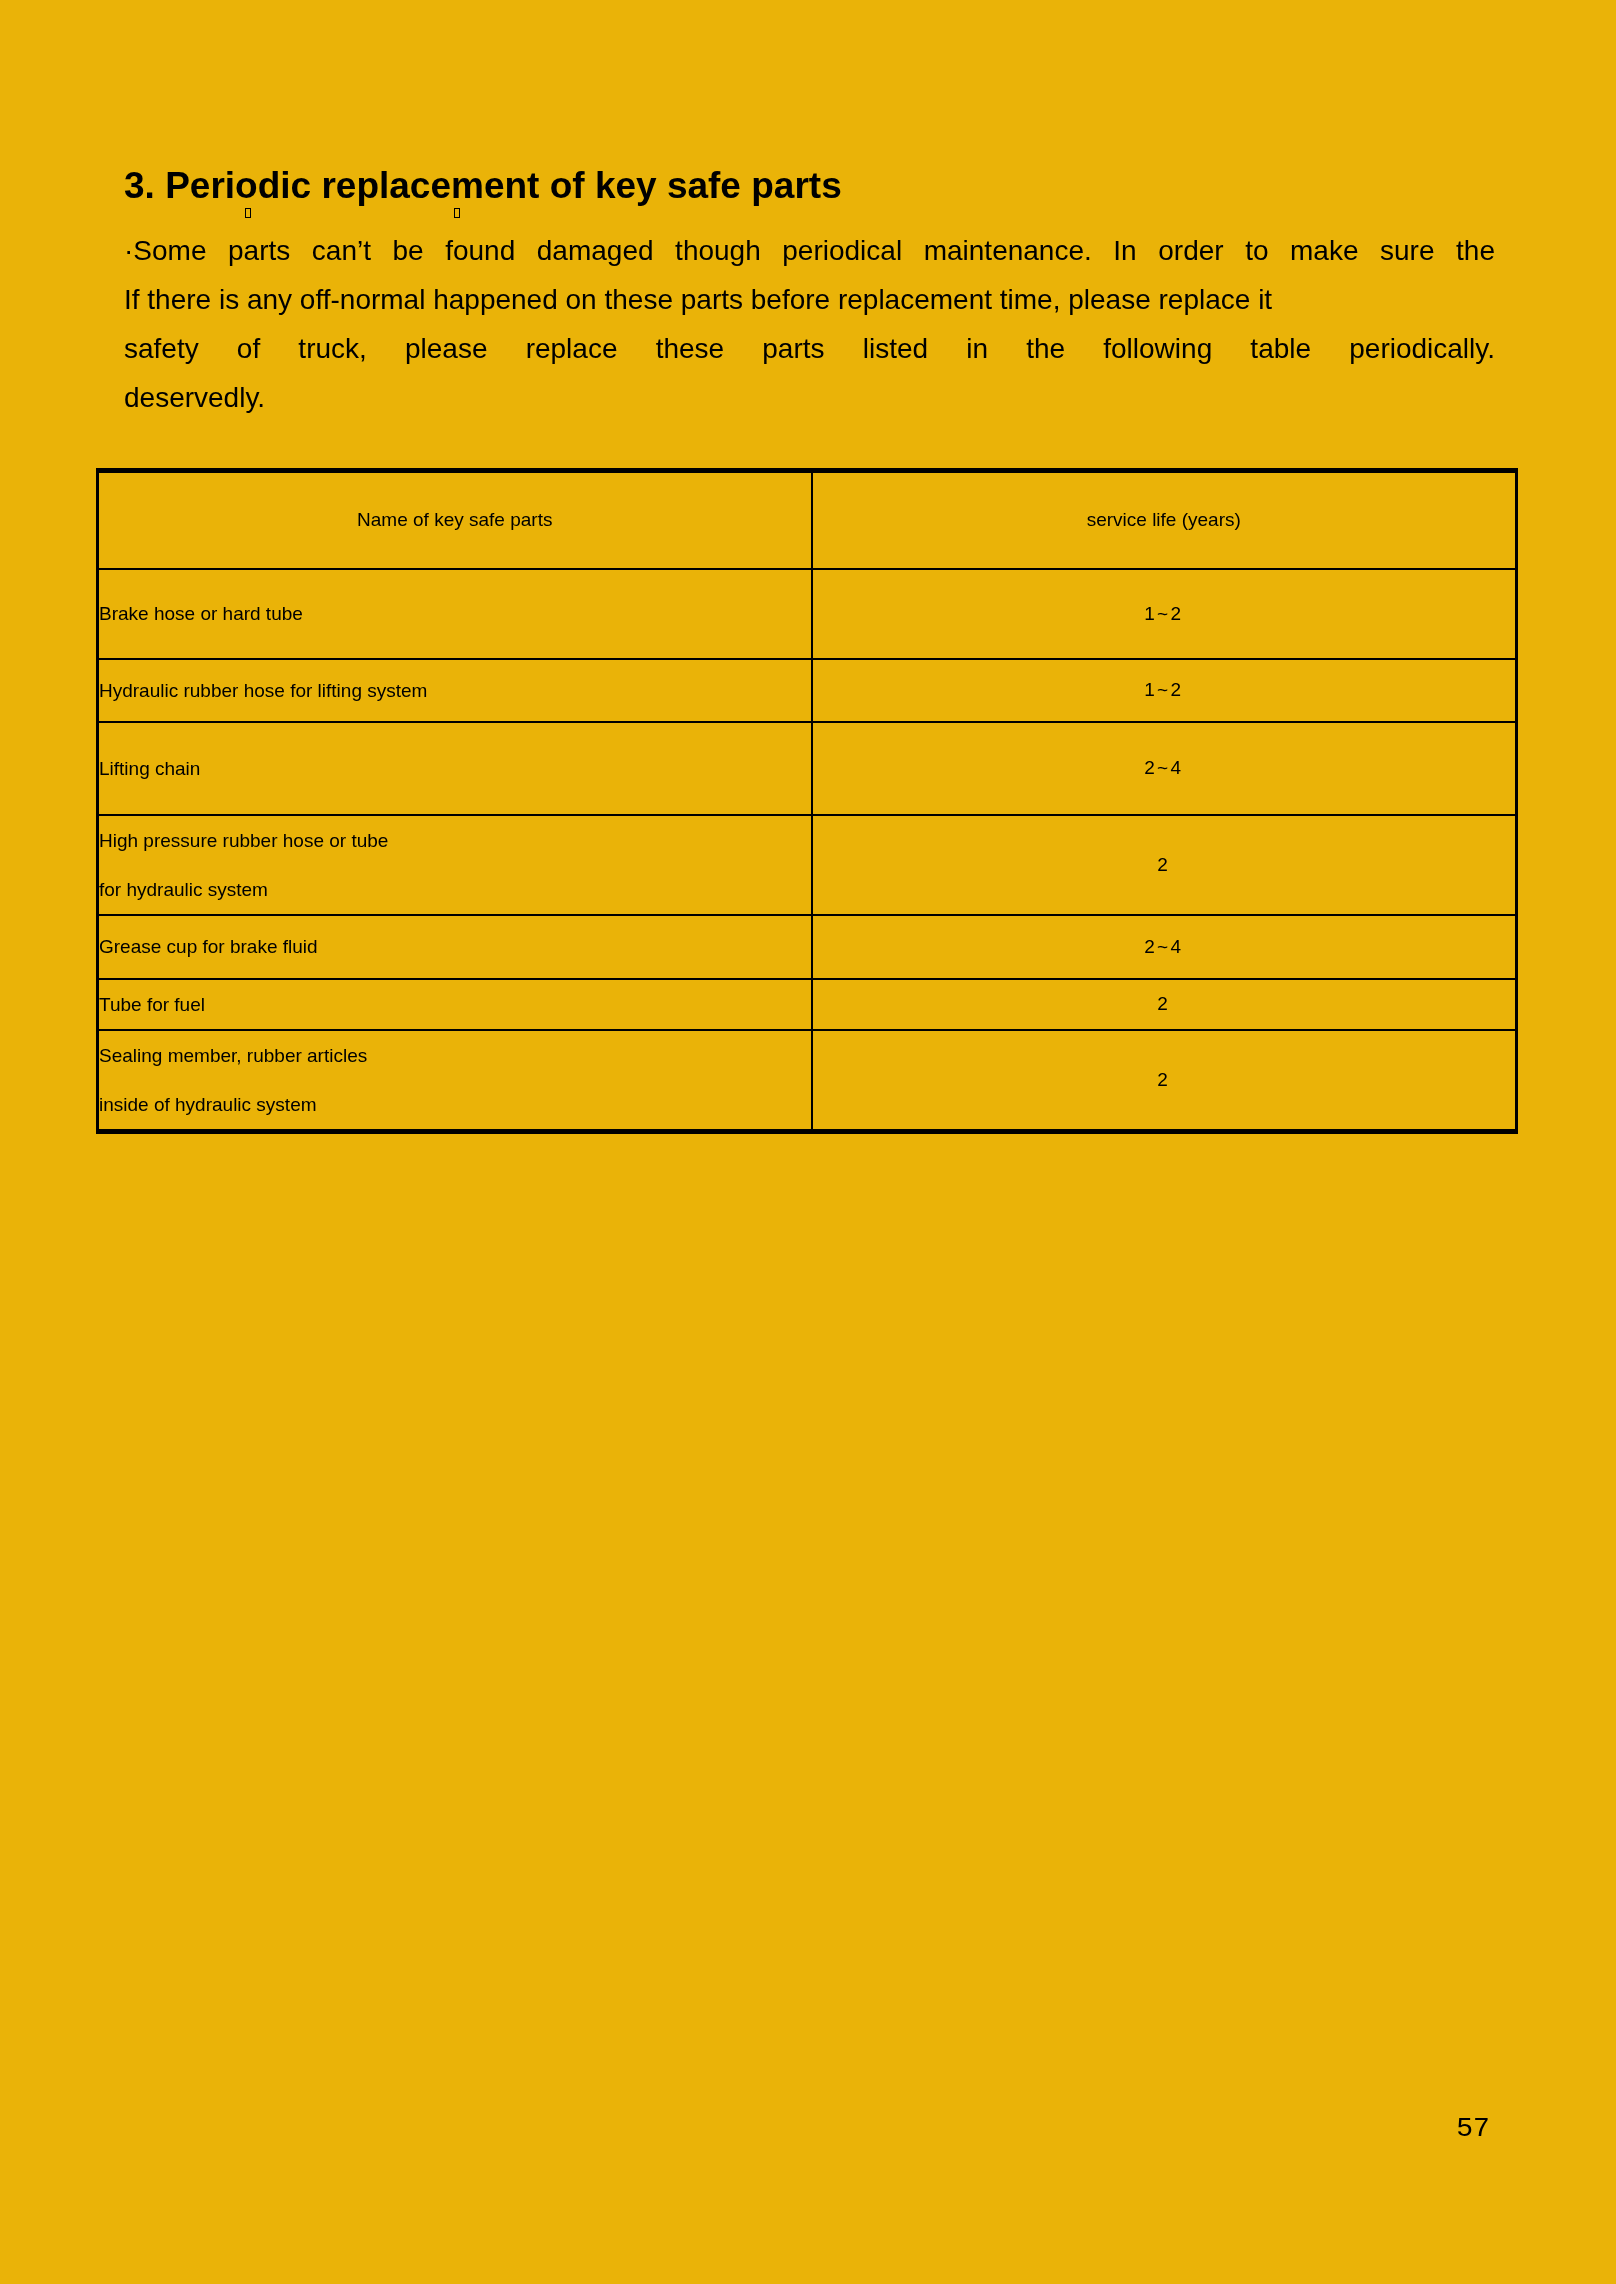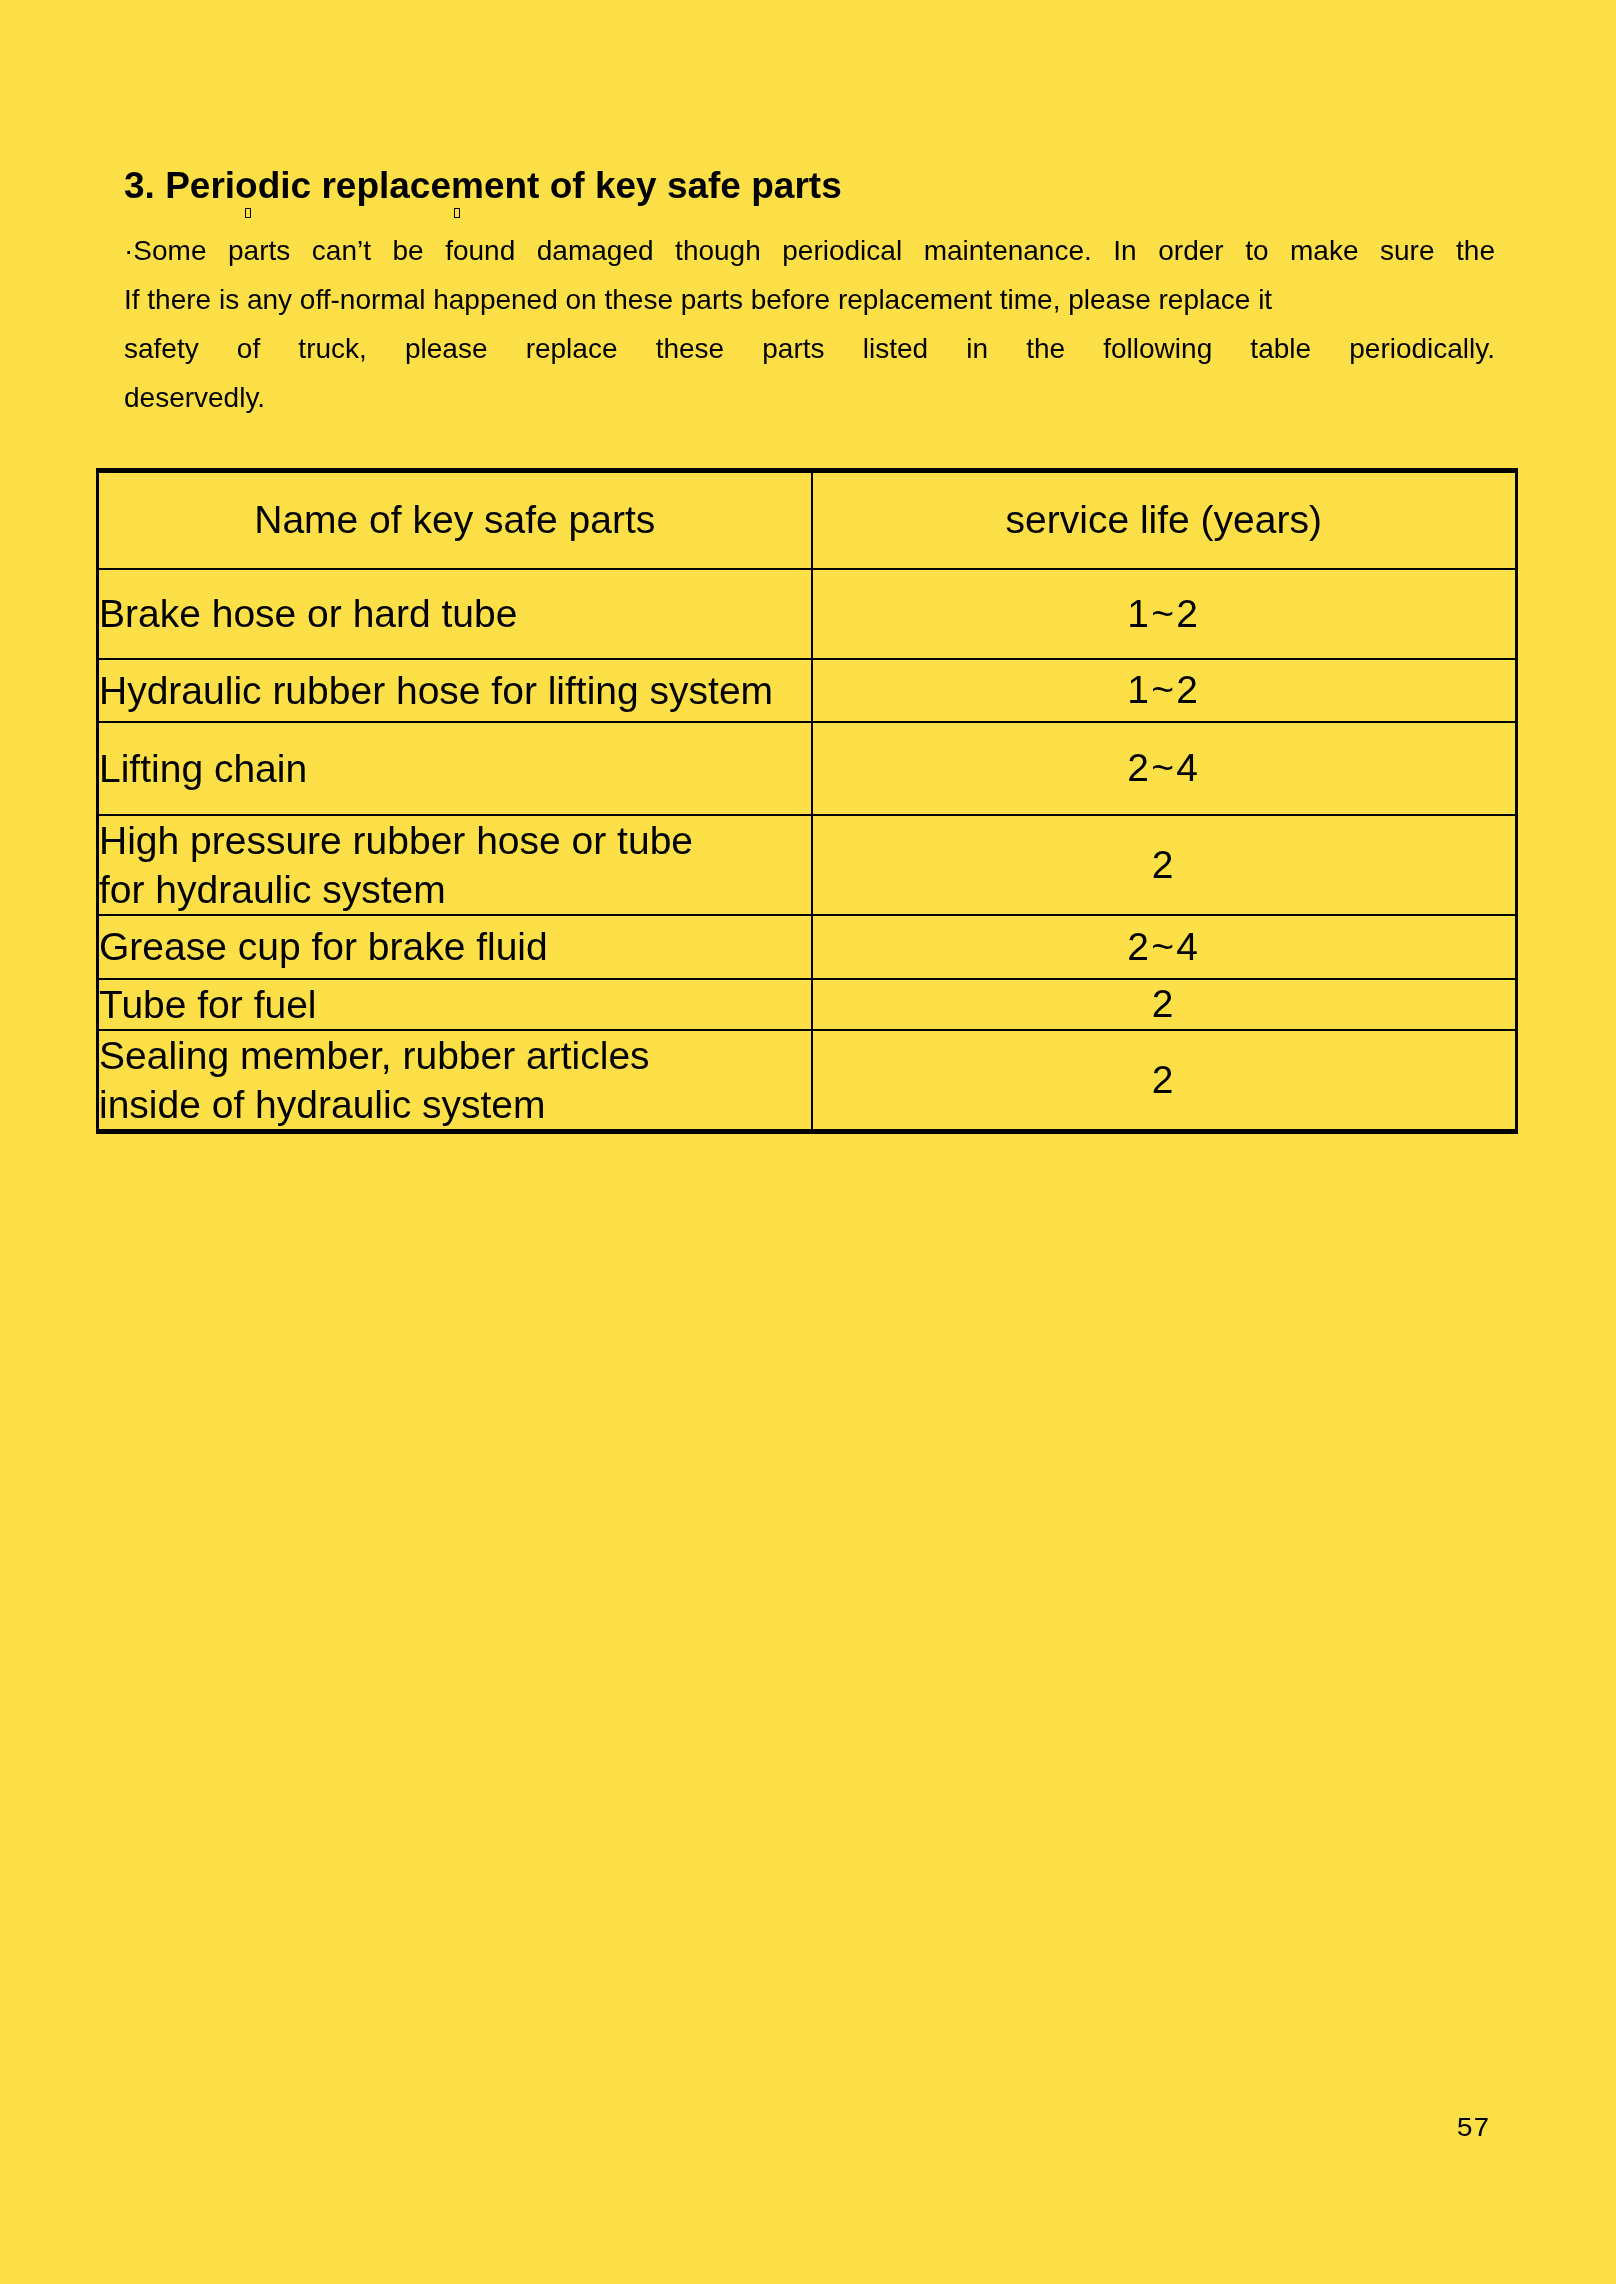--- a/index.html
+++ b/index.html
@@ -11,21 +11,21 @@
     width: 1617px;
     height: 2284px;
     position: relative;
     overflow: hidden;
     font-family: "Liberation Sans", "DejaVu Sans", sans-serif;
     color: #000000;
   }
   .page {
     position: absolute;
     inset: 0;
-    background: #fde047;
+    background: #eab308;
   }
 
   
   .heading {
     position: absolute;
     left: 124px;
     top: 166px;
     margin: 0;
     font-size: 37px;
     font-weight: bold;
@@ -68,21 +68,21 @@
   table.parts {
     position: absolute;
     left: 96px;
     top: 468px;
     width: 1422px;
     table-layout: fixed;
     border-collapse: collapse;
     border: 3.1px solid #000000;
     border-top-width: 5.5px;
     border-bottom-width: 5.5px;
-    font-size: 39px;
+    font-size: 19px;
     color: #000000;
   }
   table.parts col.c1 { width: 714px; }
   table.parts th,
   table.parts td {
     border: 2.3px solid #000000;
     vertical-align: middle;
     font-weight: normal;
     padding: 0;
   }

